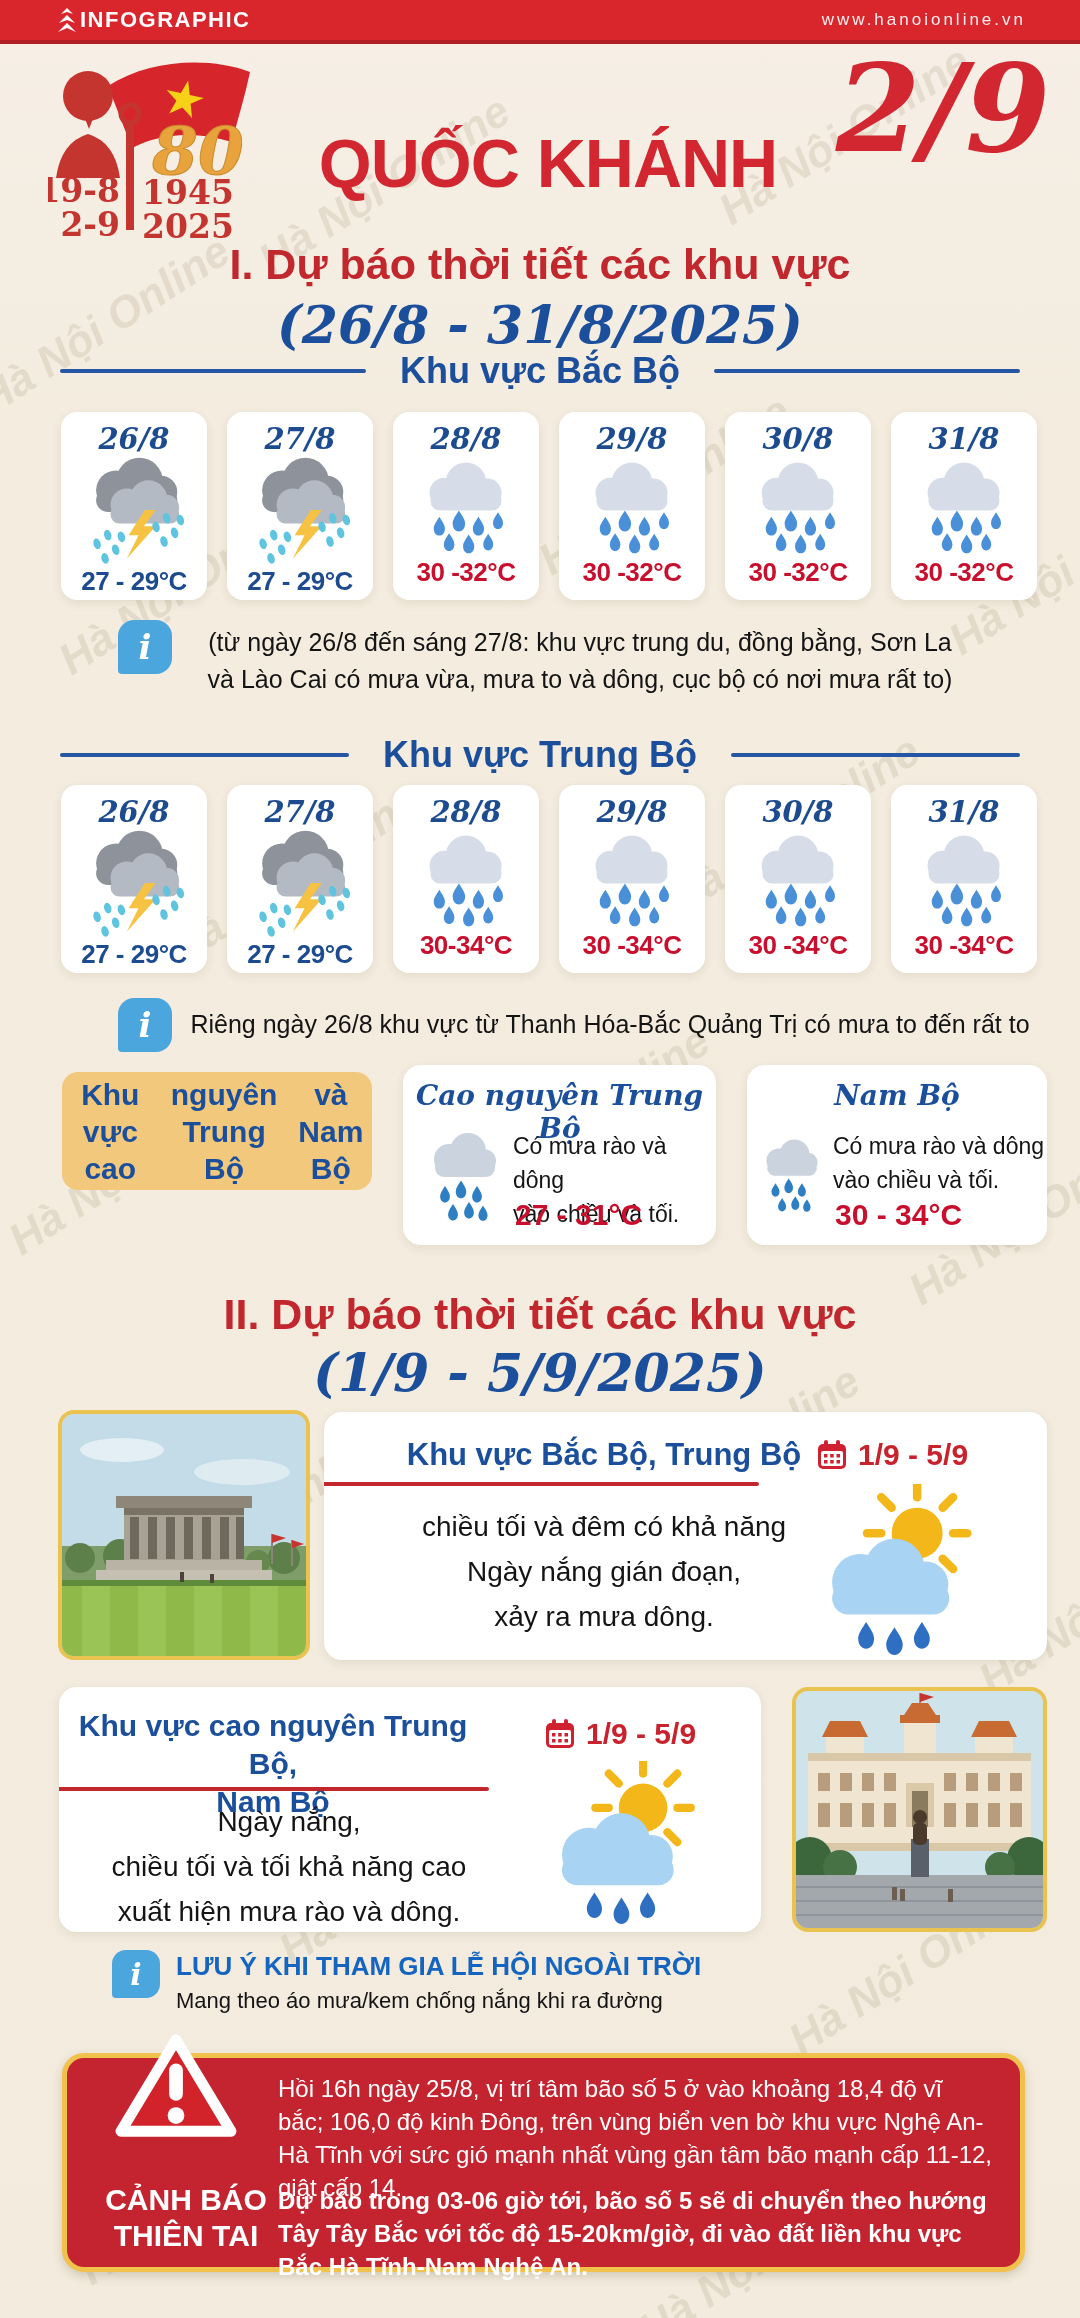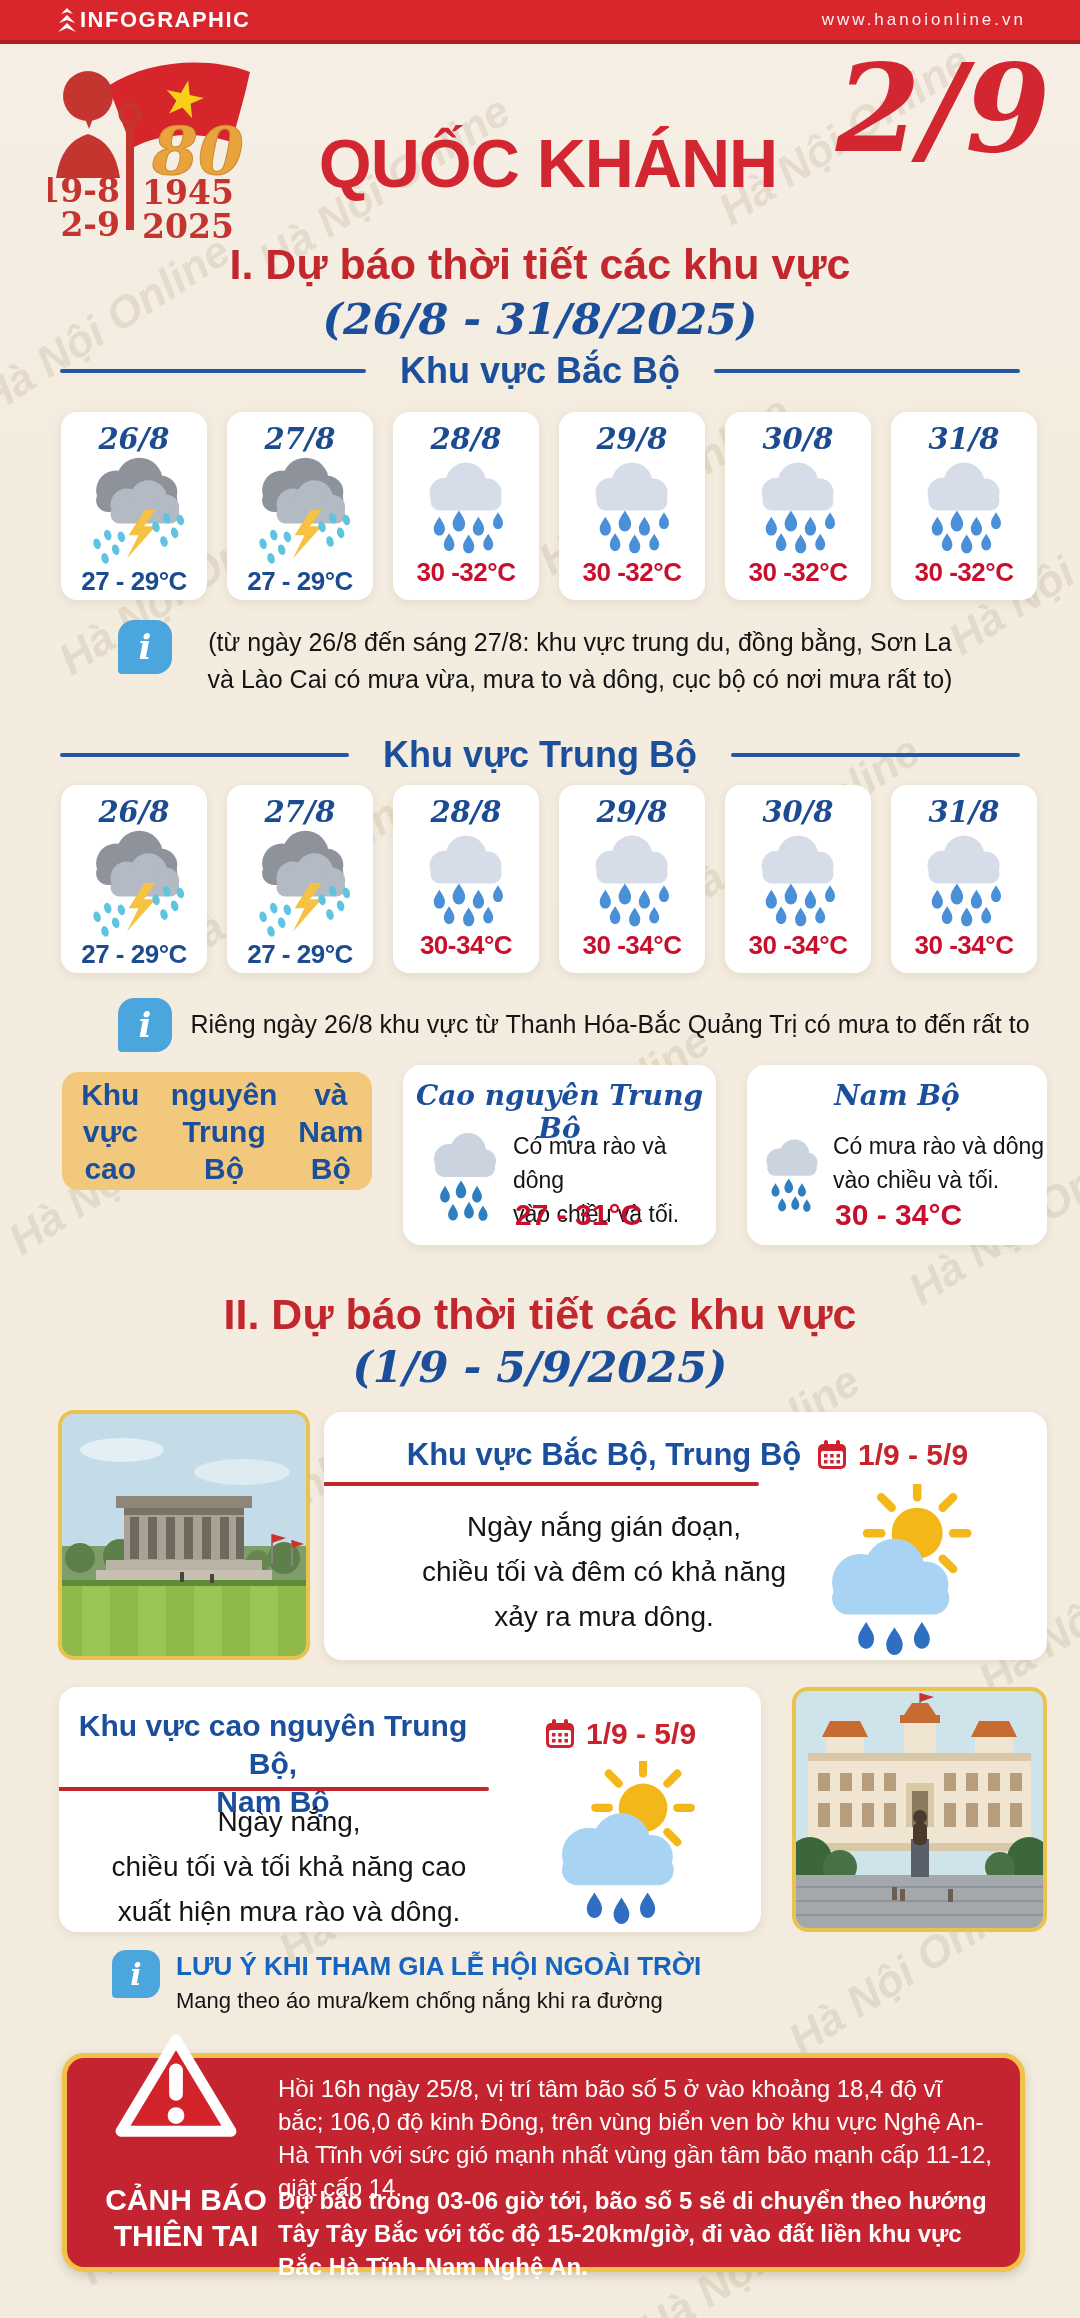--- a/index.html
+++ b/index.html
@@ -14,21 +14,21 @@
 .site-url{color:#ffeef0;font-size:17px;letter-spacing:3px}
 .hero-logo{position:absolute;left:48px;top:52px}
 .hero-title1{position:absolute;left:301px;top:70px;width:520px;text-align:center;
   font-size:55px;font-weight:800;color:#1857a8;letter-spacing:-1px}
 .hero-title2{position:absolute;left:288px;top:124px;width:520px;text-align:center;
   font-size:68px;font-weight:800;color:#d22730;letter-spacing:-1px}
 .hero-29{position:absolute;left:828px;top:36px;width:230px;text-align:center;
   font-family:"DejaVu Serif",serif;font-style:italic;font-weight:bold;font-size:122px;color:#d22730}
 .sec-title{position:absolute;left:0;width:100%;text-align:center;font-size:43px;font-weight:800;color:#c2272e}
 .sec-sub{position:absolute;left:0;width:100%;text-align:center;font-family:"DejaVu Serif",serif;
-  font-style:italic;font-weight:bold;font-size:43px;color:#1b4f9c}
+  font-style:italic;font-weight:bold;font-size:52px;color:#1b4f9c}
 .region-heading{position:absolute;left:60px;right:60px;display:flex;align-items:center;gap:34px;
   color:#1b4f9c;font-size:36px;font-weight:800}
 .region-heading .line{flex:1;height:4px;background:#2456a4;border-radius:2px}
 .cards-row{position:absolute;left:61px;width:976px;display:flex;gap:20px}
 .day-card{width:146px;height:188px;background:#fff;border-radius:16px;
   box-shadow:0 3px 8px rgba(120,100,60,.12);display:flex;flex-direction:column;align-items:center}
 .day-date{margin-top:10px;font-family:"DejaVu Serif",serif;font-style:italic;font-weight:bold;font-size:29px;color:#1c4c8f}
 .day-icon{flex:1;display:flex;align-items:center;justify-content:center}
 .day-temp{margin-bottom:12px;font-size:26px;font-weight:800;letter-spacing:-.5px;white-space:nowrap}
 .temp-blue{color:#1c4c8f}.temp-red{color:#c8102e}
@@ -452,22 +452,22 @@
   <div class="big-card" style="left:324px;top:1412px;width:723px;height:248px">
     <div class="bc-heading" style="left:60px;top:24px;width:440px">Khu vực Bắc Bộ, Trung Bộ</div>
     <div class="bc-date" style="left:492px;top:26px">
       <svg width="32" height="32">
           <use href="#icon-cal"></use>
         </svg>
       <span>1/9 - 5/9</span>
     </div>
     <div class="bc-underline" style="left:0;top:70px;width:435px"></div>
     <div class="bc-body" style="left:60px;top:92px;width:440px">
+      <div>chiều tối và đêm có khả năng</div>
       <div>Ngày nắng gián đoạn,</div>
-      <div>chiều tối và đêm có khả năng</div>
       <div>xảy ra mưa dông.</div>
     </div>
     <div class="bc-icon" style="left:486px;top:72px">
       <svg width="168" height="172">
           <use href="#icon-sunrain"></use>
         </svg>
     </div>
   </div>
 
   <div class="big-card" style="left:59px;top:1687px;width:702px;height:245px">

